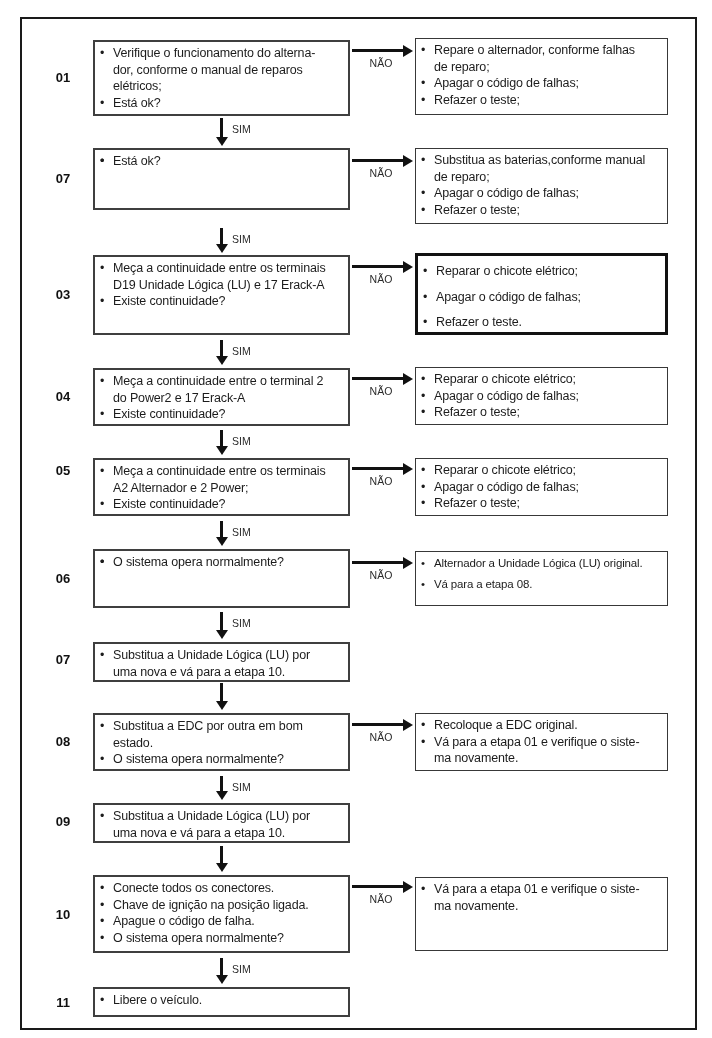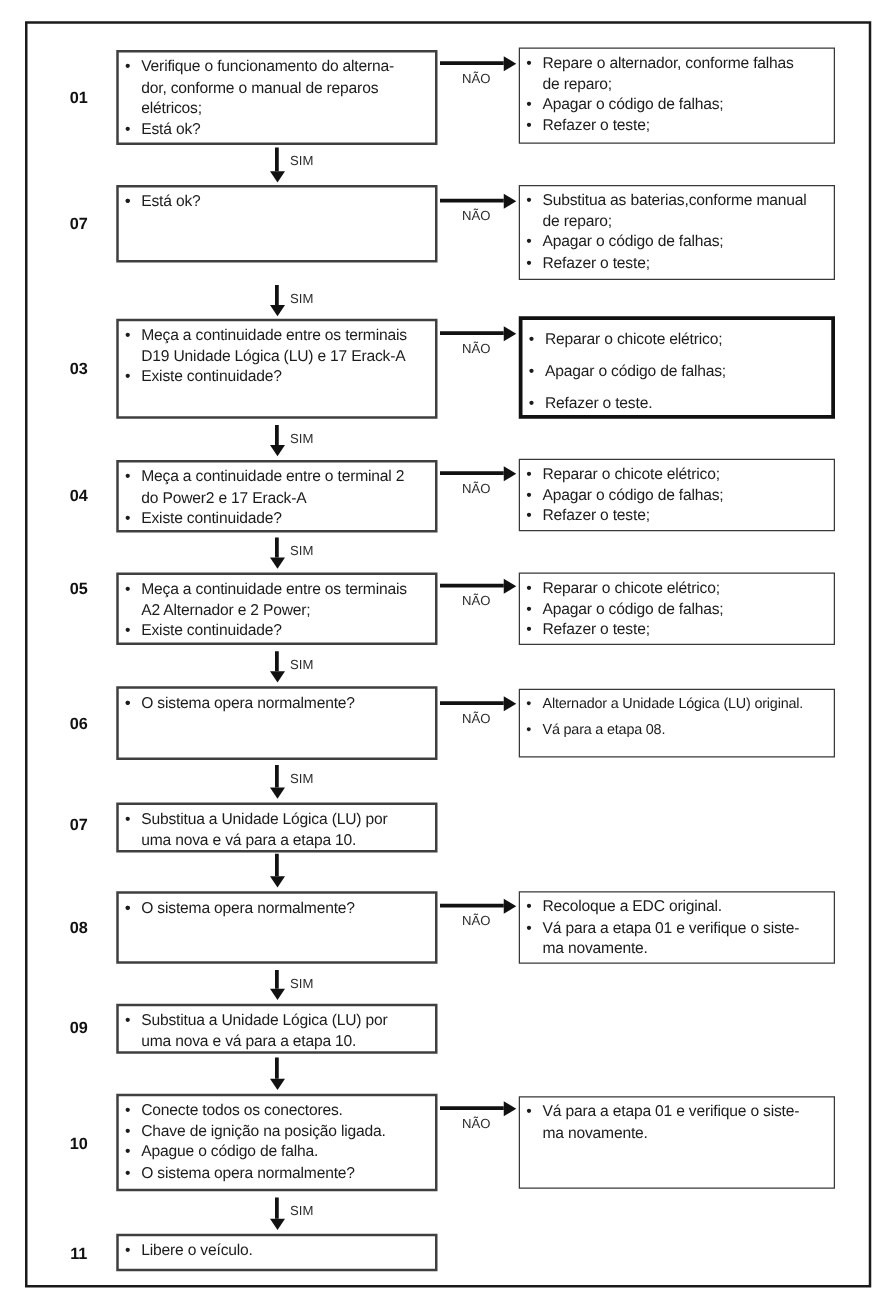--- a/index.html
+++ b/index.html
@@ -149,21 +149,22 @@
 
   <div class="stepnum" style="top:651px">07</div>
   <div class="box lbox" style="left:93px;top:642px;width:257px;height:40px">
     <p class="bullet"><span class="dot">•</span><span>Substitua a Unidade Lógica (LU) por
 uma nova e vá para a etapa 10.</span></p>
   </div>
   <div class="varrow" style="top:683px;height:18px"></div>
 
   <div class="stepnum" style="top:733px">08</div>
   <div class="box lbox" style="left:93px;top:713px;width:257px;height:58px">
-    <p class="bullet"><span class="dot">•</span></p>
+    <p class="bullet"><span class="dot">•</span><span>Substitua a EDC por outra em bom
+estado.</span></p>
     <p class="bullet"><span class="dot">•</span><span>O sistema opera normalmente?</span></p>
   </div>
   <div class="harrow" style="top:723px"></div>
   <div class="nao" style="top:731px">NÃO</div>
   <div class="box rbox" style="left:415px;top:713px;width:253px;height:58px">
     <p class="bullet"><span class="dot">•</span><span>Recoloque a EDC original.</span></p>
     <p class="bullet"><span class="dot">•</span><span>Vá para a etapa 01 e verifique o siste-
 ma novamente.</span></p>
   </div>
   <div class="varrow" style="top:776px;height:15px"></div>

